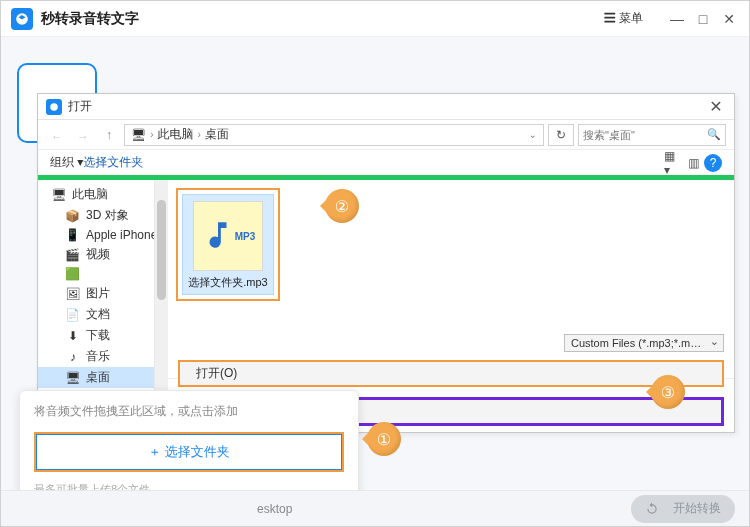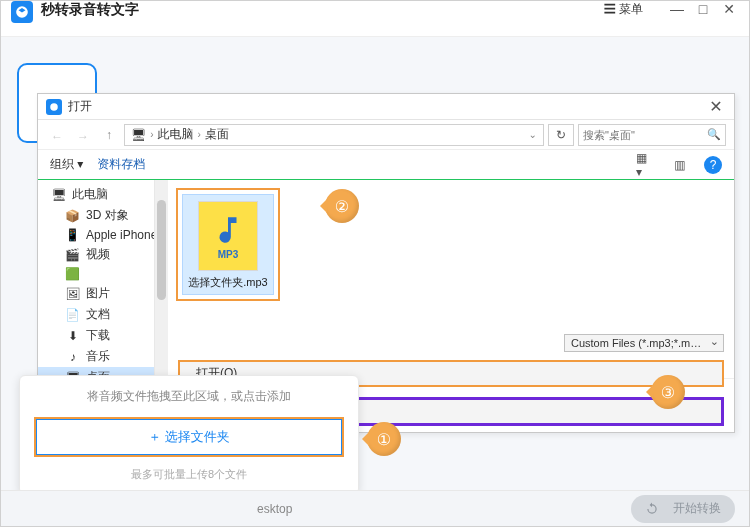--- a/index.html
+++ b/index.html
@@ -1,20 +1,20 @@
 <!DOCTYPE html>
 <html><head>
   <meta charset="utf-8">
   <style>
     * { box-sizing: border-box; margin: 0; padding: 0; font-family: "Microsoft YaHei", Arial, sans-serif; }
     body { width: 750px; height: 527px; background: #fff; position: relative; overflow: hidden; }
 
     
     .app-window { width: 750px; height: 527px; border: 1px solid #d0d0d0; position: relative; background: #fff; }
-    .app-titlebar { height: 36px; display: flex; align-items: flex-start; padding: 0 10px; border-bottom: 1px solid #eee; }
+    .app-titlebar { height: 36px; display: flex; align-items: center; padding: 0 10px; border-bottom: 1px solid #eee; }
     .app-logo { width: 22px; height: 22px; background: #1b87f1; border-radius: 4px; display: flex; align-items: center; justify-content: center; margin-right: 8px; }
     .app-logo svg { fill: #fff; }
     .app-title { font-size: 14px; font-weight: bold; color: #222; flex: 0 0 auto; }
     .app-titlebar-spacer { flex: 1; }
     .menu-label { font-size: 12px; color: #333; margin-right: 18px; }
     .win-ctrl { width: 20px; text-align: center; color: #555; font-size: 14px; cursor: pointer; margin-left: 6px; }
 
     
     .app-body { position: relative; height: calc(100% - 36px); background: #f5f7fa; }
     .side-tab { position: absolute; left: 16px; top: 26px; width: 80px; height: 80px; border: 2px solid #1b87f1; border-radius: 10px; background: #fff; }
@@ -27,54 +27,54 @@
 
     .fd-nav { height: 30px; display: flex; align-items: center; padding: 0 8px; gap: 4px; font-size: 12px; border-bottom: 1px solid #eee; }
     .nav-arrow { width: 22px; height: 22px; display:flex; align-items:center; justify-content:center; color: #888; border-radius: 3px; }
     .nav-arrow.disabled { color: #ccc; }
     .breadcrumb { flex: 1; display: flex; align-items: center; border: 1px solid #d0d0d0; height: 22px; padding: 0 6px; gap: 4px; color:#333; }
     .bc-sep { color: #888; font-size: 10px; }
     .refresh-btn { width: 26px; height: 22px; border: 1px solid #d0d0d0; display:flex; align-items:center; justify-content:center; color:#555; }
     .search-box { width: 148px; height: 22px; border: 1px solid #d0d0d0; display: flex; align-items: center; padding: 0 4px; color: #999; gap:4px;}
     .search-box input { border:none; outline:none; font-size:11px; color:#999; width: 100%; background:transparent;}
 
-    .fd-toolbar { height: 30px; display: flex; align-items: center; padding: 0 12px; gap: 14px; font-size: 12px; color: #1a5fb4; border-bottom: 1px solid #22c55e; justify-content: flex-end; }
+    .fd-toolbar { height: 30px; display: flex; align-items: center; padding: 0 12px; font-size: 12px; color: #1a5fb4; border-bottom: 5px solid #22c55e; justify-content: flex-end; }
     .fd-toolbar .org { color:#333; }
     .fd-toolbar .spacer { flex:1; }
     .fd-toolbar .tool-icon { width: 20px; height:20px; display:flex; align-items:center; justify-content:center; color:#555; }
     .help-icon { width:18px; height:18px; border-radius:50%; background:#1b87f1; color:#fff; font-size:12px; display:flex; align-items:center; justify-content:center;}
 
     .fd-body { display: flex; height: calc(100% - 86px); }
     .fd-tree { width: 130px; border-right: 1px solid #eee; overflow-y: auto; font-size: 12px; padding: 4px 0; position:relative;}
     .tree-item { display: flex; align-items: center; padding: 2px 6px 2px 14px; gap: 6px; cursor: pointer; color:#333; white-space:nowrap;}
     .tree-item.selected { background: #cce5ff; }
     .tree-item.child { padding-left: 28px; }
     .tree-icon { width: 14px; height: 14px; display:inline-flex; align-items:center; justify-content:center; flex-shrink:0;}
     .tree-scroll { position:absolute; right:0; top:0; bottom:0; width:14px; background:#f0f0f0; border-left:1px solid #e8e8e8;}
     .tree-scroll::before { content:""; position:absolute; left:2px; right:2px; top:20px; height:100px; background:#c8c8c8; border-radius:5px;}
 
     .fd-content { flex: 1; padding: 8px; position: relative; }
     .file-tile { width: 104px; text-align: center; border: 2px solid #f19a3e; padding: 4px; }
     .file-tile-inner { background:#d6ebff; padding:6px 4px 4px; border:1px solid #b3d7ff;}
-    .file-thumb { width: 60px; height: 70px; background: #fde047; border: 1px solid #d8d8d8; margin: 0 auto 4px; display:flex; flex-direction:column; align-items:center; justify-content:center; }
+    .file-thumb { width: 70px; height: 70px; background: #fef9c3; border: 1px solid #d8d8d8; margin: 0 auto 4px; display:flex; flex-direction:row; align-items:center; justify-content:center; }
     .file-thumb svg { margin-bottom:2px;}
     .file-thumb-label { font-size:10px; color:#2a6fc9; font-weight:bold;}
     .file-name { font-size: 11px; color: #222; }
 
     
     .fd-bottom { position:absolute; right:0; bottom:0; left:0; height:54px; border-top:1px solid #eee; display:flex; align-items:flex-start; justify-content:flex-end; padding:4px 10px 6px; gap:8px; flex-direction:column;}
     .fd-bottom-row1 { width:100%; display:flex; justify-content:flex-end;}
     .filter-drop { font-size:11px; color:#333; border:1px solid #c0c0c0; background:#f4f4f4; padding:2px 16px 2px 6px; position:relative; width:160px; white-space:nowrap; overflow:hidden; text-overflow:ellipsis;}
     .filter-drop::after { content:"⌄"; position:absolute; right:4px; top:0; color:#555;}
     .fd-bottom-row2 { width:100%; display:flex; justify-content:flex-end; gap:10px;flex-direction:column;}
     .dlg-btn { font-size:12px; padding:3px 16px; border:3px solid #6d28d9; background:#f4f4f4; cursor:pointer; color:#333;}
     .dlg-btn.open { border:2px solid #f19a3e; }
 
     
-    .upload-panel { position:absolute; left:18px; bottom:31px; width:340px; height:120px; background:#fff; border:1px solid #e8e8e8; border-radius:6px; box-shadow:0 2px 10px rgba(0,0,0,0.12); padding:12px 14px 8px; text-align:center;}
+    .upload-panel { position:absolute; left:18px; bottom:16px; width:340px; height:120px; background:#fff; border:1px solid #e8e8e8; border-radius:6px; box-shadow:0 2px 10px rgba(0,0,0,0.12); padding:12px 14px 8px; text-align:left;}
     .upload-hint { font-size:12px; color:#888; margin-bottom:12px;}
     .upload-btns { display:flex; gap:0; border:2px solid #f19a3e; height:40px;}
     .up-btn { flex:1; display:flex; align-items:center; justify-content:center; font-size:13px; gap:4px; cursor:pointer;}
     .up-btn.folder { color:#1b87f1; border:1px solid #1b87f1; background:#fff;}
     .up-btn.file { color:#fff; background:#1b87f1;}
     .upload-note { font-size:11px; color:#aaa; margin-top:10px;}
 
     
     .app-bottombar { position:absolute; left:0; right:0; bottom:0; height:36px; background:#f3f5f8; display:flex; align-items:center; padding:0 16px; font-size:12px; color:#888; border-top:1px solid #e8e8e8;}
     .app-bottombar .b-label { margin-right:30px; margin-left:auto;}
@@ -136,21 +136,21 @@
         </div>
         <div class="refresh-btn">↻</div>
         <div class="search-box">
           <input placeholder="搜索&quot;桌面&quot;" style="">
           <span style="font-size:11px;color:#3a82d8;">🔍</span>
         </div>
       </div>
 
       <div class="fd-toolbar">
         <span class="org">组织 ▾</span>
-        <span>资料存档</span>
+        <span>选择文件夹</span>
         <span class="spacer"></span>
         <span class="tool-icon">▦ ▾</span>
         <span class="tool-icon">▥</span>
         <span class="help-icon">?</span>
       </div>
 
       <div class="fd-body">
         <div class="fd-tree" id="tree">
             <div class="tree-item">
               <span class="tree-icon">🖥</span>

